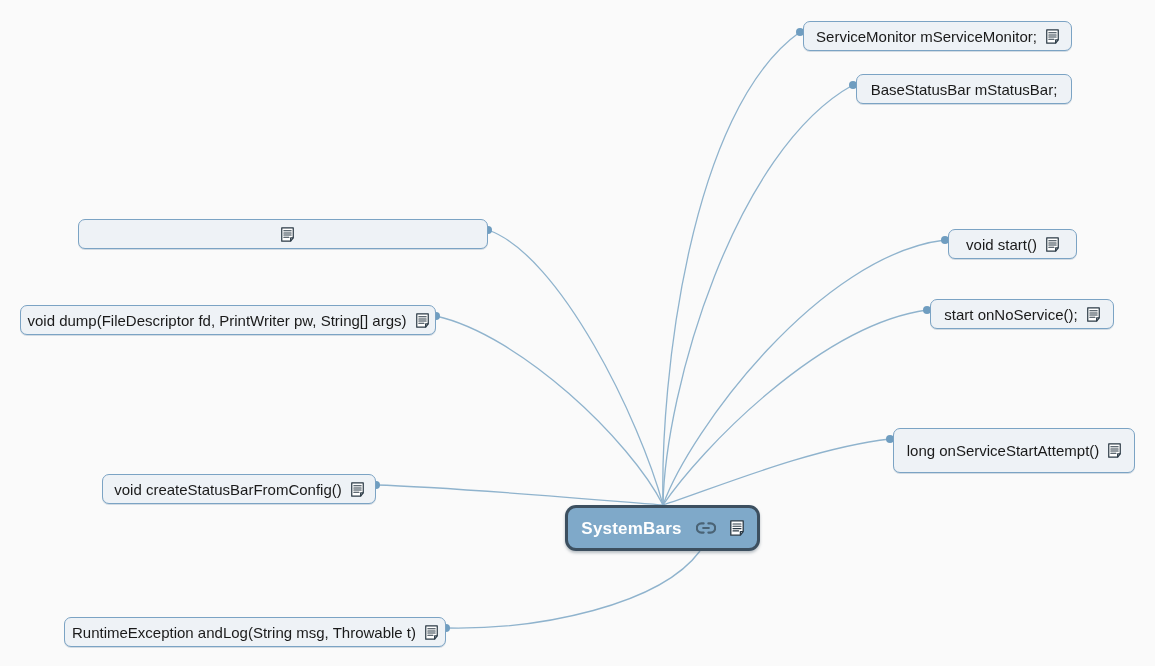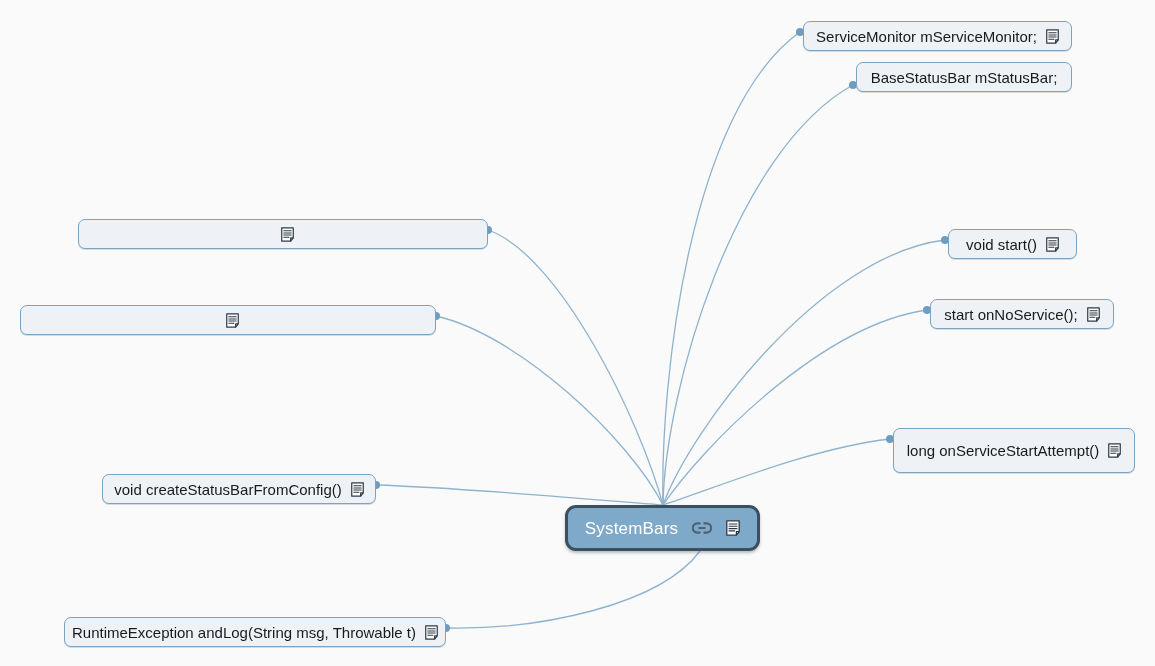--- a/index.html
+++ b/index.html
@@ -117,21 +117,21 @@
       <div class="node" style="left: 803px; top: 21px; width: 269px; height: 30px;">
         <span class="label">ServiceMonitor mServiceMonitor;</span>
         <span class="note-icon">
           <svg width="13" height="15" viewBox="0 0 14 16" xmlns="http://www.w3.org/2000/svg">
             <path d="M0.8 0.8 H13.2 V11.6 L10.4 15.2 H0.8 Z" fill="#ffffff" stroke="#2b3a46" stroke-width="1.3" stroke-linejoin="round"></path>
             <path d="M10.4 15.2 V11.6 H13.2" fill="none" stroke="#2b3a46" stroke-width="1.3" stroke-linejoin="round"></path>
             <path d="M3 4 H11 M3 6.3 H11 M3 8.6 H11 M3 10.9 H8.6" stroke="#2b3a46" stroke-width="1.1" stroke-linecap="round"></path>
           </svg>
         </span>
       </div>
-      <div class="node" style="left: 856px; top: 62px; width: 216px; height: 30px;">
+      <div class="node" style="left: 856px; top: 74px; width: 216px; height: 30px;">
         <span class="label">BaseStatusBar mStatusBar;</span>
       </div>
       <div class="node" style="left: 948px; top: 229px; width: 129px; height: 30px; text-align: right;">
         <span class="label">void start()</span>
         <span class="note-icon">
           <svg width="13" height="15" viewBox="0 0 14 16" xmlns="http://www.w3.org/2000/svg">
             <path d="M0.8 0.8 H13.2 V11.6 L10.4 15.2 H0.8 Z" fill="#ffffff" stroke="#2b3a46" stroke-width="1.3" stroke-linejoin="round"></path>
             <path d="M10.4 15.2 V11.6 H13.2" fill="none" stroke="#2b3a46" stroke-width="1.3" stroke-linejoin="round"></path>
             <path d="M3 4 H11 M3 6.3 H11 M3 8.6 H11 M3 10.9 H8.6" stroke="#2b3a46" stroke-width="1.1" stroke-linecap="round"></path>
           </svg>
@@ -160,20 +160,21 @@
       <div class="node" style="left: 78px; top: 219px; width: 410px; height: 30px;">
         <span class="note-icon">
           <svg width="13" height="15" viewBox="0 0 14 16" xmlns="http://www.w3.org/2000/svg">
             <path d="M0.8 0.8 H13.2 V11.6 L10.4 15.2 H0.8 Z" fill="#ffffff" stroke="#2b3a46" stroke-width="1.3" stroke-linejoin="round"></path>
             <path d="M10.4 15.2 V11.6 H13.2" fill="none" stroke="#2b3a46" stroke-width="1.3" stroke-linejoin="round"></path>
             <path d="M3 4 H11 M3 6.3 H11 M3 8.6 H11 M3 10.9 H8.6" stroke="#2b3a46" stroke-width="1.1" stroke-linecap="round"></path>
           </svg>
         </span>
       </div>
       <div class="node" style="left: 20px; top: 305px; width: 416px; height: 30px;">
+        <span class="label">void dump(FileDescriptor fd, PrintWriter pw, String[] args)</span>
         <span class="note-icon">
           <svg width="13" height="15" viewBox="0 0 14 16" xmlns="http://www.w3.org/2000/svg">
             <path d="M0.8 0.8 H13.2 V11.6 L10.4 15.2 H0.8 Z" fill="#ffffff" stroke="#2b3a46" stroke-width="1.3" stroke-linejoin="round"></path>
             <path d="M10.4 15.2 V11.6 H13.2" fill="none" stroke="#2b3a46" stroke-width="1.3" stroke-linejoin="round"></path>
             <path d="M3 4 H11 M3 6.3 H11 M3 8.6 H11 M3 10.9 H8.6" stroke="#2b3a46" stroke-width="1.1" stroke-linecap="round"></path>
           </svg>
         </span>
       </div>
       <div class="node" style="left: 102px; top: 474px; width: 274px; height: 30px;">
         <span class="label">void createStatusBarFromConfig()</span>
@@ -190,21 +191,21 @@
         <span class="note-icon">
           <svg width="13" height="15" viewBox="0 0 14 16" xmlns="http://www.w3.org/2000/svg">
             <path d="M0.8 0.8 H13.2 V11.6 L10.4 15.2 H0.8 Z" fill="#ffffff" stroke="#2b3a46" stroke-width="1.3" stroke-linejoin="round"></path>
             <path d="M10.4 15.2 V11.6 H13.2" fill="none" stroke="#2b3a46" stroke-width="1.3" stroke-linejoin="round"></path>
             <path d="M3 4 H11 M3 6.3 H11 M3 8.6 H11 M3 10.9 H8.6" stroke="#2b3a46" stroke-width="1.1" stroke-linecap="round"></path>
           </svg>
         </span>
       </div>
     </div>
 
-  <div class="node central" id="central-node" style="left: 565px; top: 505px; width: 195px; height: 46px;">
+  <div class="node central" id="central-node" style="left: 565px; top: 505px; width: 195px; height: 46px; font-weight: bold;">
     <span class="label">SystemBars</span>
     <span class="link-icon">
       <svg width="20" height="14" viewBox="0 0 20 14" xmlns="http://www.w3.org/2000/svg">
         <path d="M7.2 7 h5.6" stroke="#4a6375" stroke-width="2.2" stroke-linecap="round" fill="none"></path>
         <path d="M7.6 2.4 H5.4 A4.6 4.6 0 0 0 5.4 11.6 H7.6" stroke="#4a6375" stroke-width="2.2" fill="none" stroke-linecap="round"></path>
         <path d="M12.4 2.4 H14.6 A4.6 4.6 0 0 1 14.6 11.6 H12.4" stroke="#4a6375" stroke-width="2.2" fill="none" stroke-linecap="round"></path>
       </svg>
     </span>
     <span class="note-icon">
       <svg width="14" height="16" viewBox="0 0 14 16" xmlns="http://www.w3.org/2000/svg">

